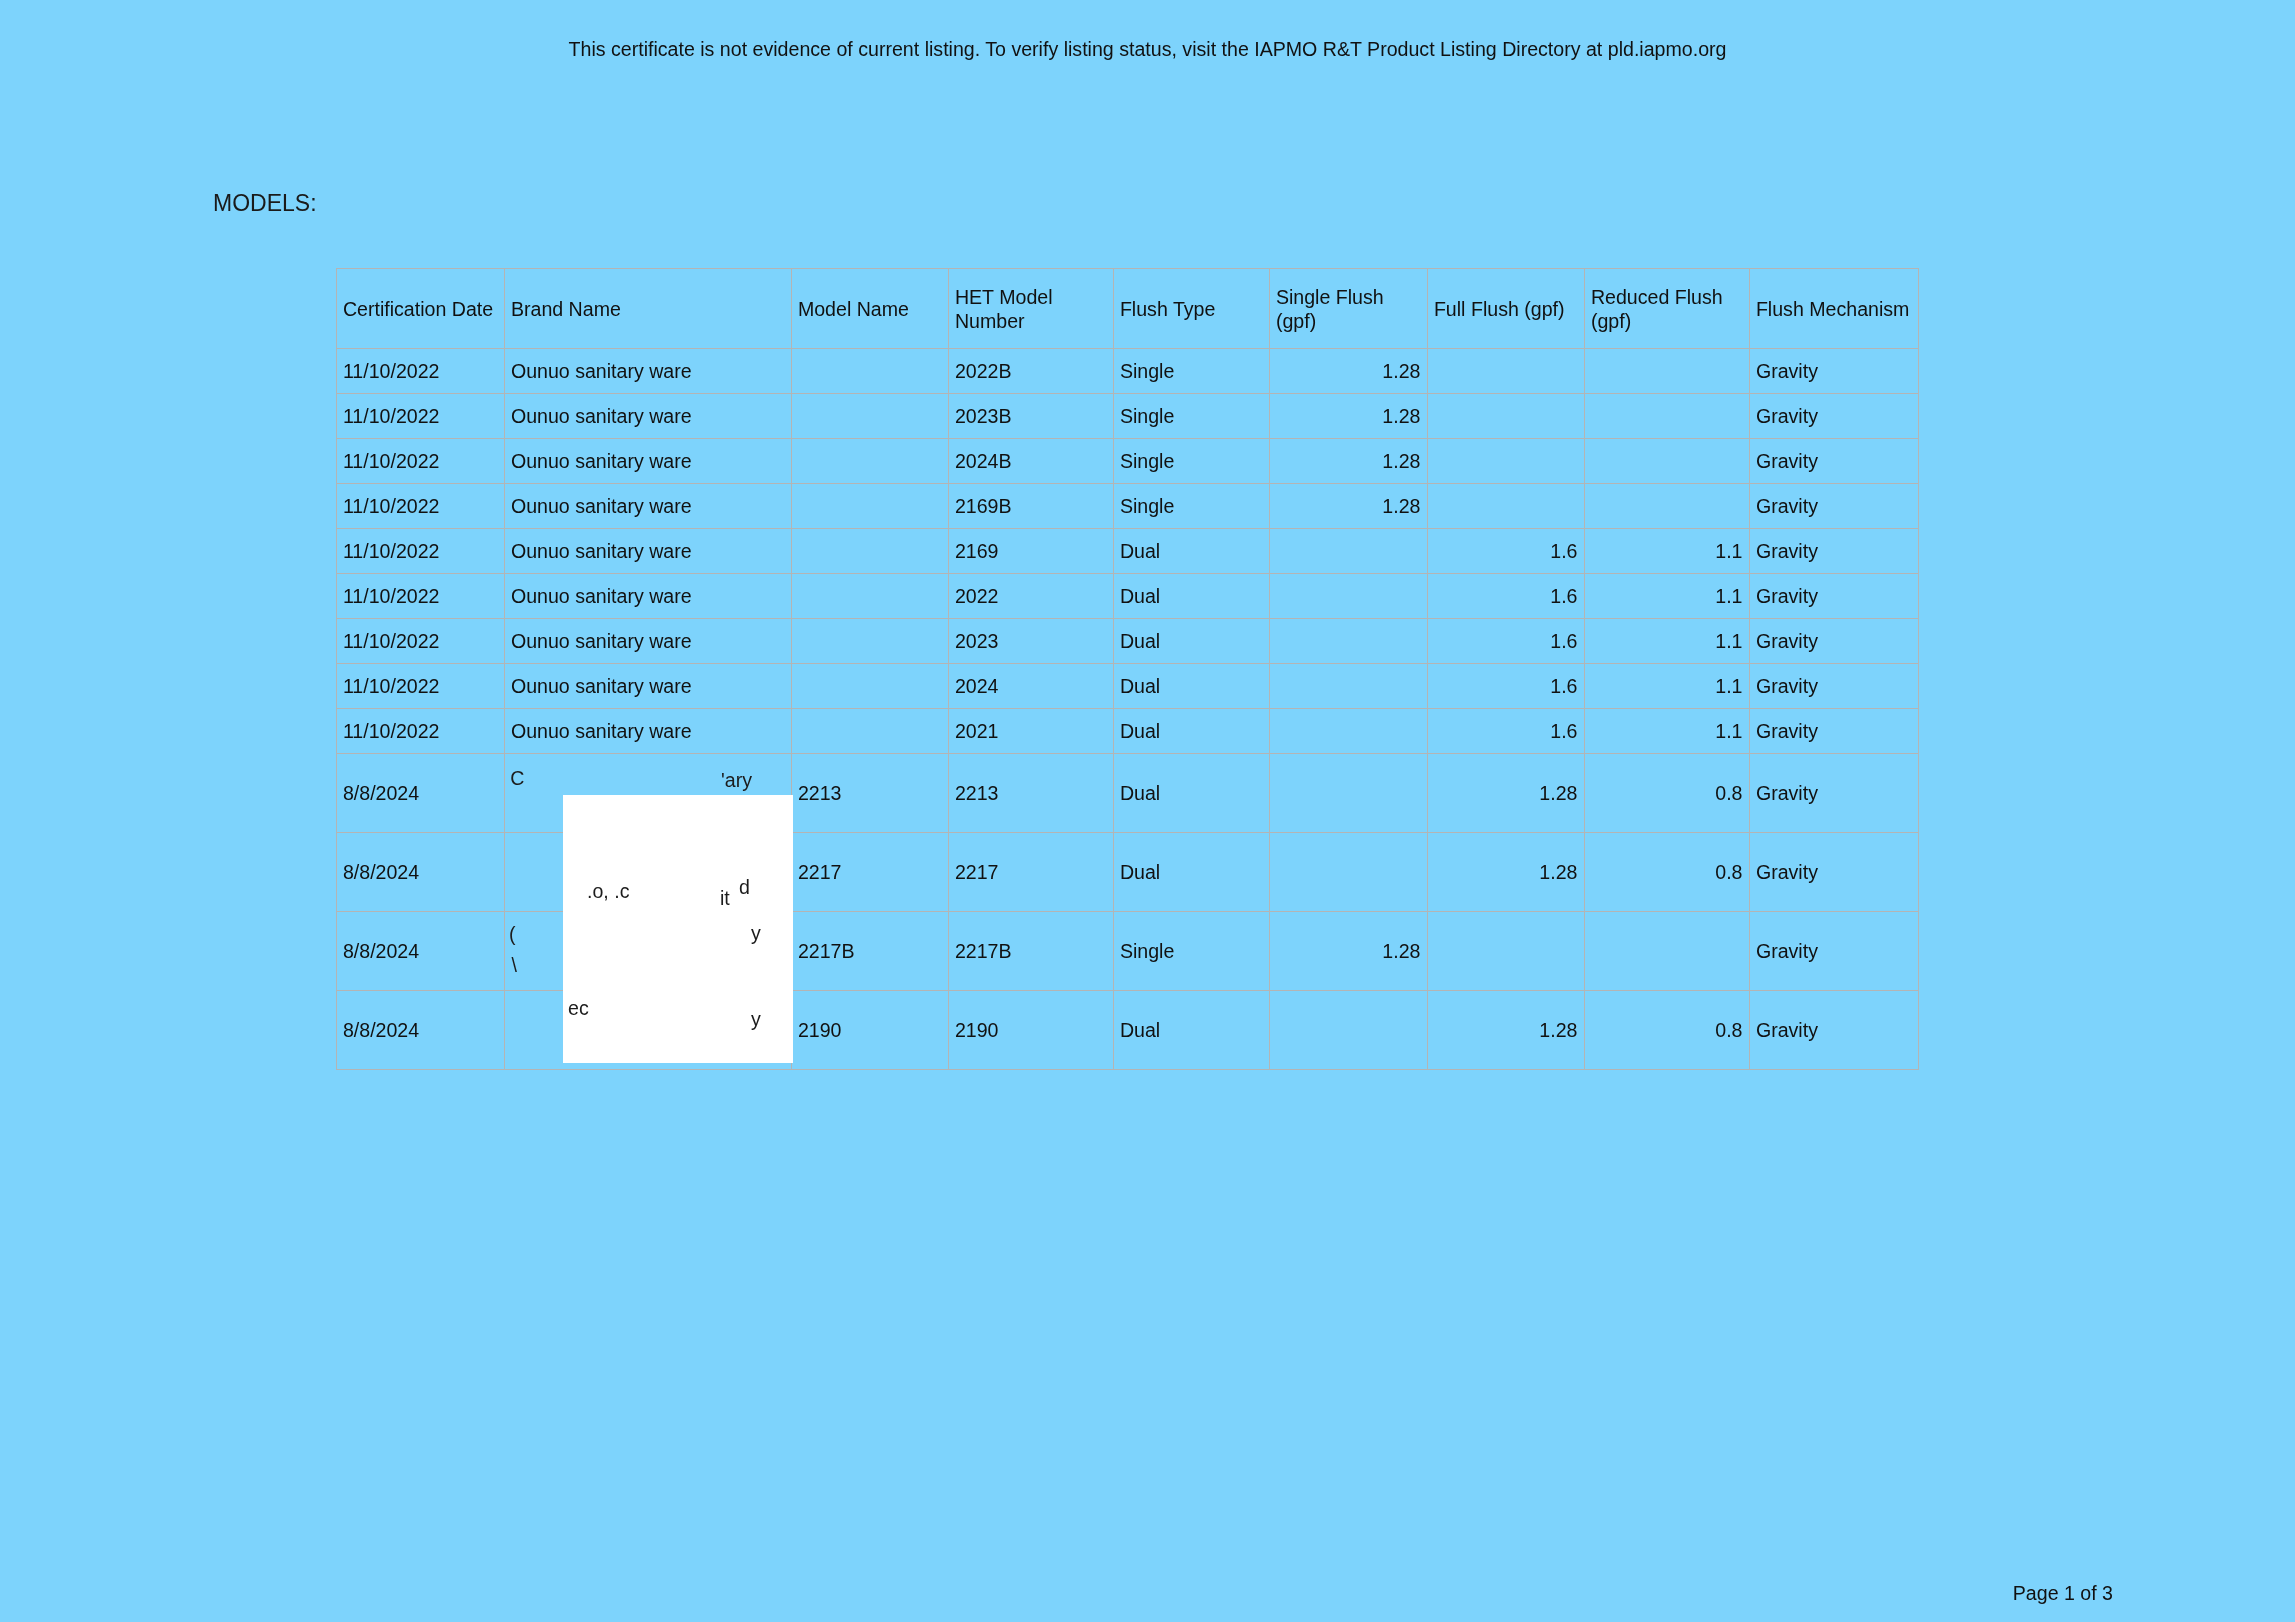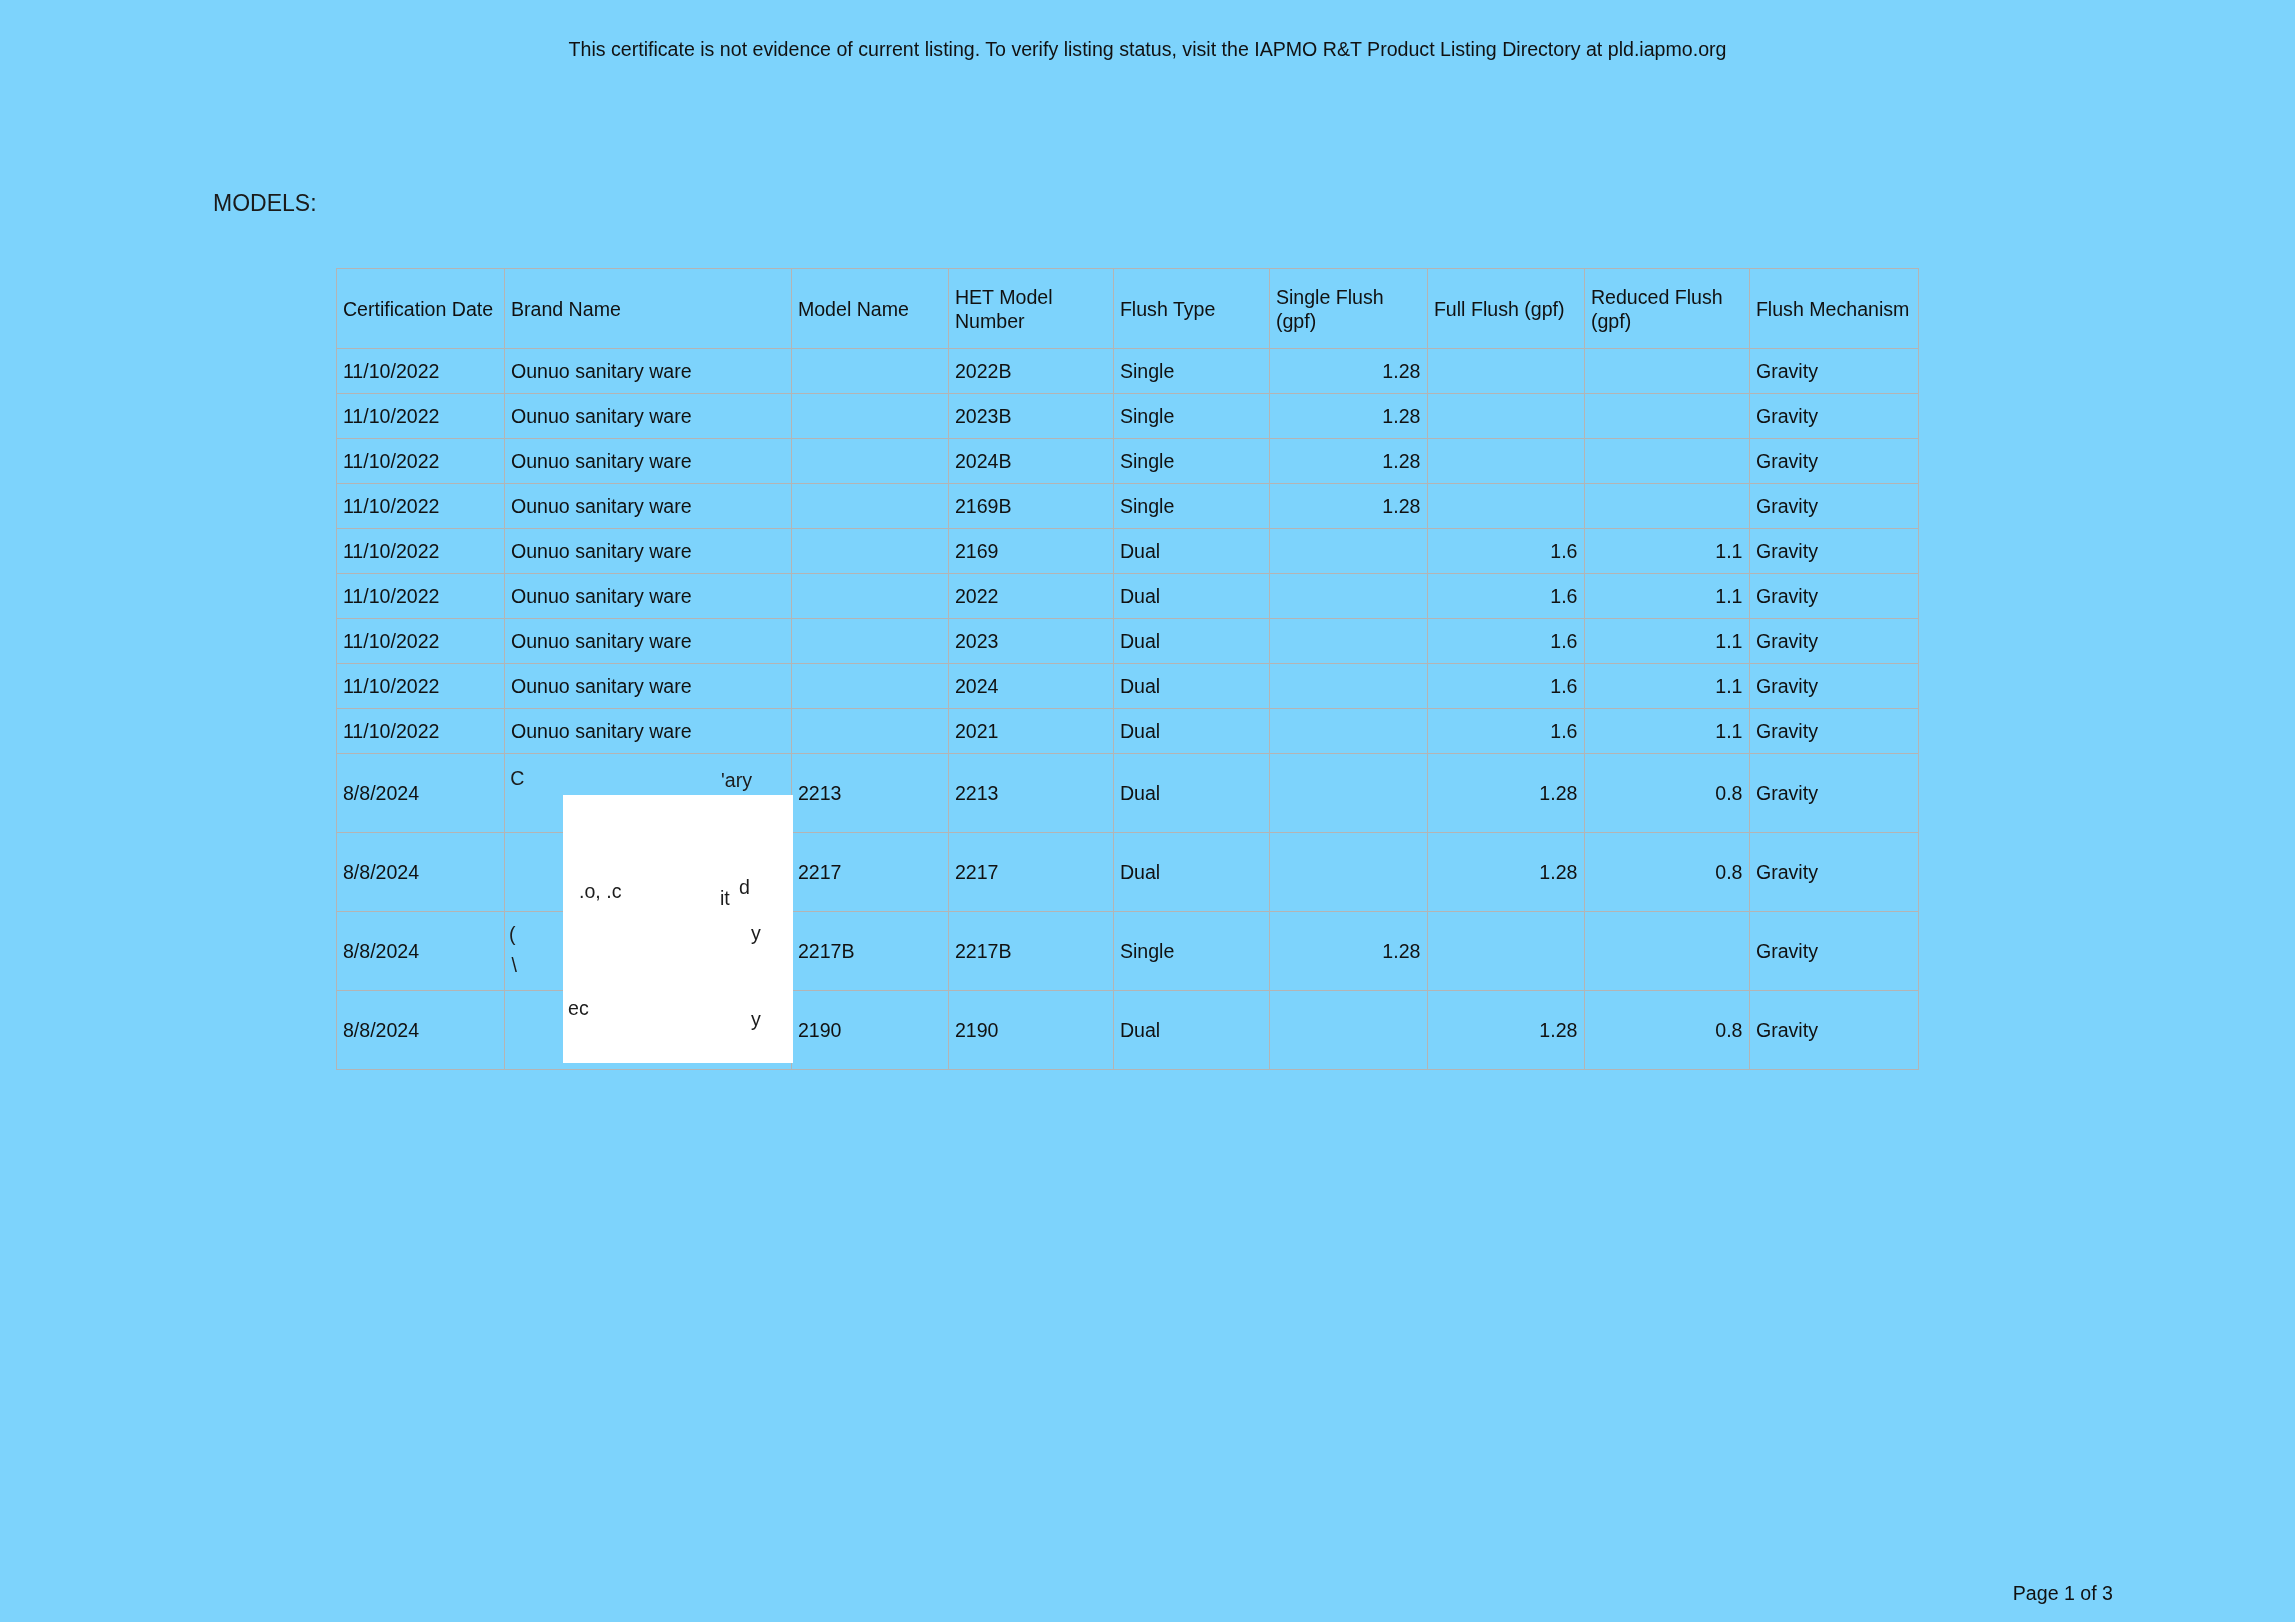--- a/index.html
+++ b/index.html
@@ -236,21 +236,21 @@
           <td class="num"></td>
           <td class="num">1.28</td>
           <td class="num">0.8</td>
           <td>Gravity</td>
         </tr>
         <tr class="tall">
           <td>8/8/2024</td>
           <td class="brand-obscured">
             <div class="smudge"></div>
             <span class="fragment" style="left: 215px; top: 10.5px; margin-top: 44px;">it</span>
-            <span class="fragment" style="left: 74px; top: 48px;">.o, .c</span>
+            <span class="fragment" style="left: 82px; top: 48px;">.o, .c</span>
             <span class="fragment" style="left: 234px; top: 44px;">d</span>
           </td>
           <td>2217</td>
           <td>2217</td>
           <td>Dual</td>
           <td class="num"></td>
           <td class="num">1.28</td>
           <td class="num">0.8</td>
           <td>Gravity</td>
         </tr>

